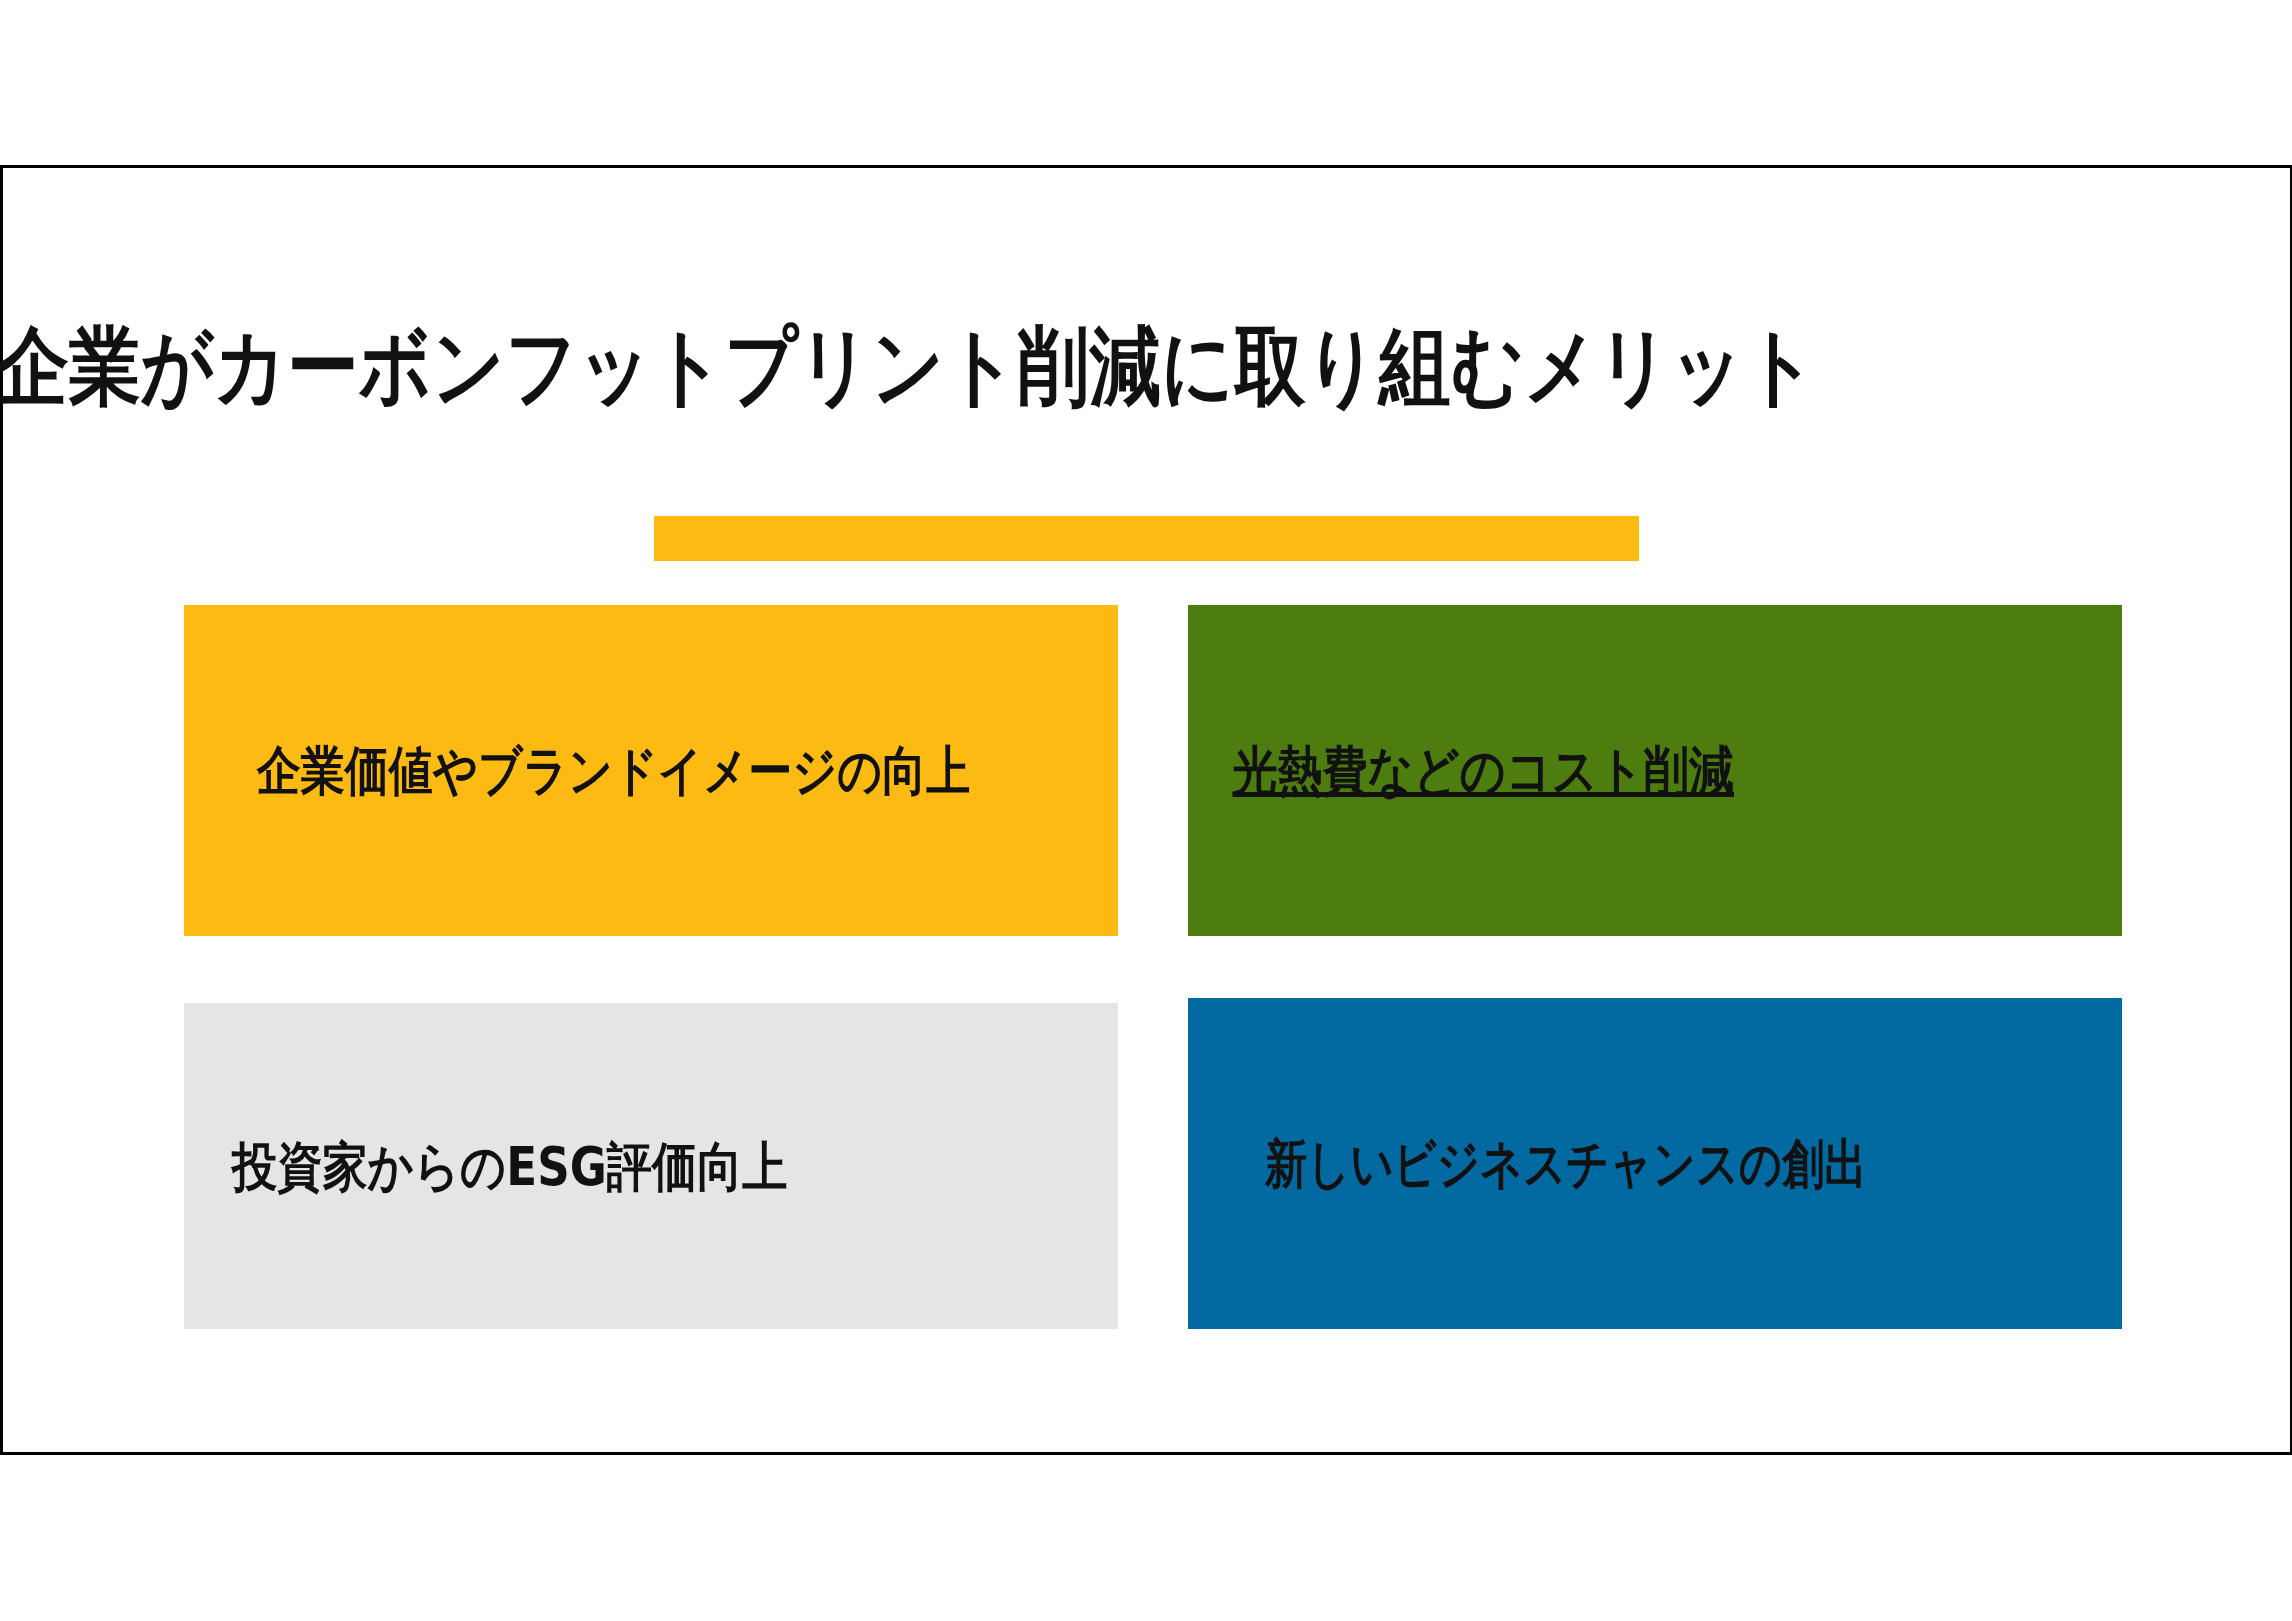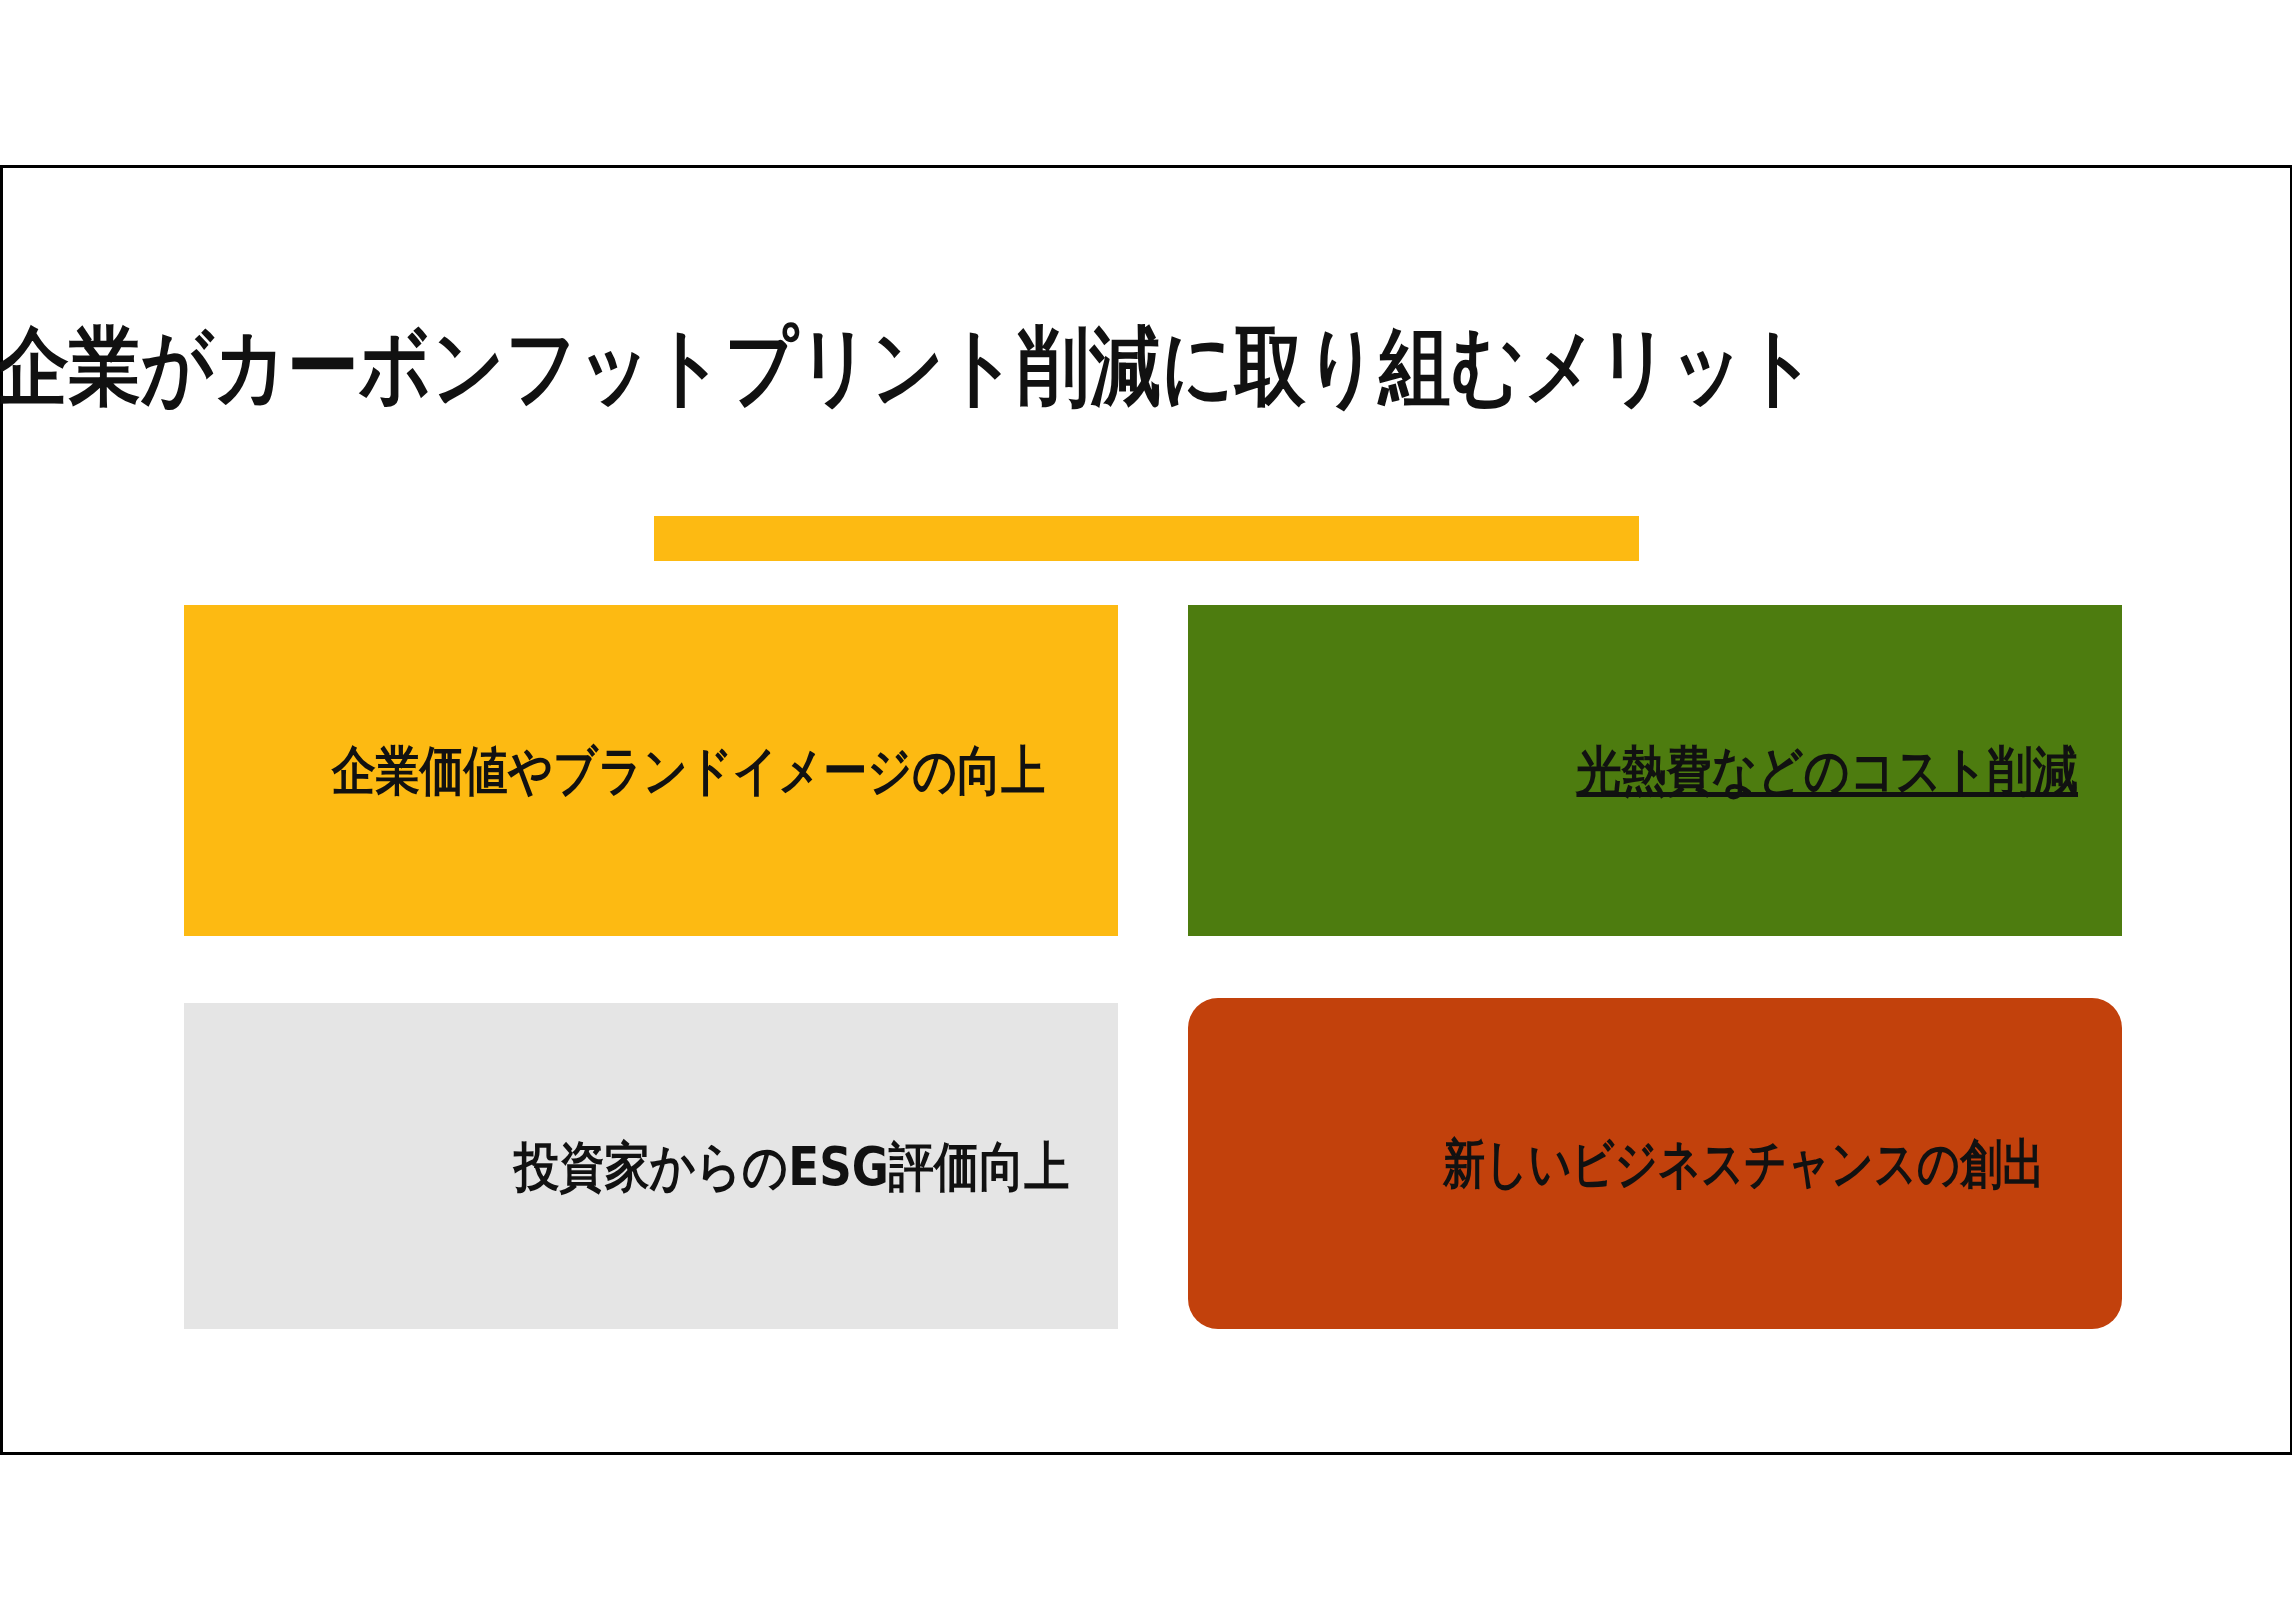--- a/index.html
+++ b/index.html
@@ -53,21 +53,21 @@
       top: 516px;
       width: 985px;
       height: 45px;
       background: #FDBA12;
     }
     .card {
       position: absolute;
       background: #FDBA12;
       display: flex;
       align-items: center;
-      justify-content: flex-end;
+      justify-content: flex-start;
       overflow: visible;
     }
     .card .fit-text {
       font-size: 53px;
     }
     .card-tl { left: 184px;  top: 605px;  width: 934px; height: 331px; }
     .card-tr { left: 1188px; top: 605px;  width: 934px; height: 331px; }
     .card-bl { left: 184px;  top: 1003px; width: 934px; height: 326px; }
     .card-br { left: 1188px; top: 998px; width: 934px; height: 331px; }
   </style>
@@ -87,16 +87,16 @@
 </div>
 
 <div class="card card-tr" style="background: #4d7c0f; text-decoration: underline;">
   <span class="fit-text" style="transform: scaleX(0.8494);">光熱費などのコスト削減</span>
 </div>
 
 <div class="card card-bl" style="background: #e5e5e5;">
   <span class="fit-text" style="transform: scaleX(0.8525);">投資家からのESG評価向上</span>
 </div>
 
-<div class="card card-br" style="background: #c2410c; border-radius: 30px;">
+<div class="card card-br" style="background: #0369a1;">
   <span class="fit-text" style="transform: scaleX(0.7962);">新しいビジネスチャンスの創出</span>
 </div>
 
 
 </body></html>

